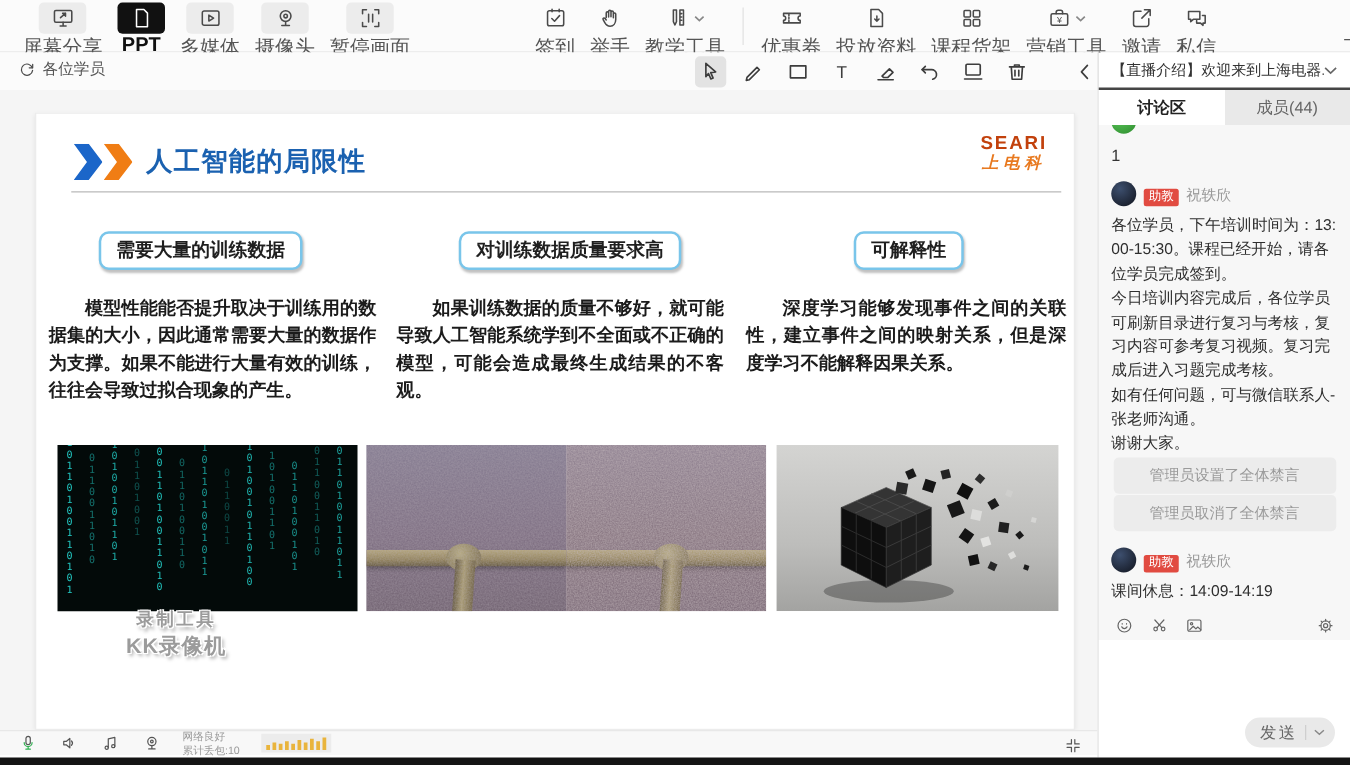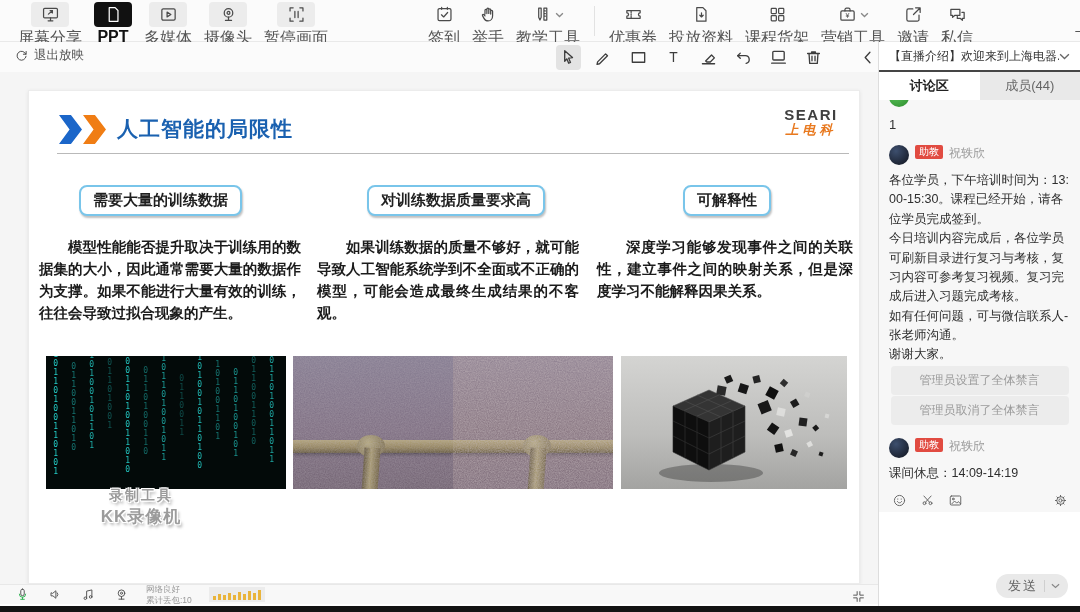--- a/index.html
+++ b/index.html
@@ -35,21 +35,21 @@
   
   .slide{position:absolute;left:28px;top:48px;width:832px;height:494px;background:#fff;
          border:1px solid #ececec;box-shadow:0 1px 4px rgba(0,0,0,.08);}
   .chev{position:absolute;width:23px;height:29px;
         clip-path:polygon(0 0,52% 0,100% 50%,52% 100%,0 100%,46% 50%);}
   .chev.blue{left:30px;top:24px;background:#1b66c9;}
   .chev.orange{left:54px;top:24px;background:#f07d14;}
   .slide-title{position:absolute;left:88px;top:24px;font-size:21px;font-weight:700;color:#1a61b0;letter-spacing:1px;}
   .title-line{position:absolute;left:28px;top:62px;width:792px;height:1px;background:#b9b9b9;}
   .logo{position:absolute;left:742px;top:16px;width:80px;text-align:center;line-height:1.05;}
-  .logo .l1{font-size:15px;font-weight:800;color:#404040;letter-spacing:1.5px;}
+  .logo .l1{font-size:15px;font-weight:800;color:#c2410c;letter-spacing:1.5px;}
   .logo .l2{font-family:"Liberation Serif","DejaVu Serif",serif;font-style:italic;font-size:13px;
             font-weight:700;color:#e8791f;letter-spacing:4px;}
   .tagbox{position:absolute;top:94px;border:2px solid #79c5ea;border-radius:8px;background:#fff;
           padding:4px 12px;font-size:15px;font-weight:700;color:#1f1f1f;box-shadow:1px 2px 2px rgba(0,0,0,.25);white-space:nowrap;}
   .tb1{left:50px;} .tb2{left:338px;} .tb3{left:654px;}
   .pcol{position:absolute;top:145px;width:262px;font-size:14.5px;font-weight:600;color:#1b1b1b;
         line-height:1.52;text-align:justify;text-indent:2em;}
   .pc1{left:10px;} .pc2{left:288px;} .pc3{left:568px;width:256px;}
 
   .simg{position:absolute;top:265px;height:133px;overflow:hidden;}
@@ -94,21 +94,21 @@
   .sb-tab{flex:1;display:flex;align-items:center;justify-content:center;font-size:13px;cursor:pointer;}
   .sb-tab.on{background:#fff;color:#222;font-weight:700;}
   .sb-tab.off{background:#e9e9e9;color:#666;}
   .sb-chat{flex:1;background:#f7f7f7;padding:8px 10px 0 10px;overflow:hidden;position:relative;}
   .avatar{width:20px;height:20px;border-radius:50%;flex:0 0 auto;}
   .avatar.dark{background:radial-gradient(circle at 35% 30%,#3d4f6e,#10131c);}
   .avatar.green{background:radial-gradient(circle at 35% 30%,#5cc95c,#2d8a2d);}
   .avatar.cut{position:absolute;left:10px;top:-13px;}
   .msg-first-text{font-size:13px;color:#333;margin-top:9px;}
   .msg{margin-top:13px;}
-  .msg-head{display:flex;align-items:flex-start;gap:6px;}
+  .msg-head{display:flex;align-items:flex-end;gap:6px;}
   .badge{background:#e14b41;color:#fff;font-size:10px;padding:1px 4px;border-radius:2px;line-height:1.2;}
   .uname{color:#9a9a9a;font-size:12px;}
   .msg-body{white-space:pre-wrap;font-size:12.5px;line-height:1.55;color:#2e2e2e;margin-top:6px;word-break:break-all;}
   .sysmsg{width:178px;margin:1px auto 0 auto;background:#ececec;color:#9a9a9a;font-size:12px;
           text-align:center;padding:6px 0;border-radius:4px;}
   .sb-tools{height:24px;background:#f7f7f7;display:flex;align-items:center;gap:12px;padding:0 12px;}
   .sb-tools .sicon svg path,.sb-tools .sicon svg circle,.sb-tools .sicon svg rect{stroke:#666;fill:none;stroke-width:1.3;stroke-linecap:round;stroke-linejoin:round;}
   .sb-tools .spacer{flex:1;}
   .sb-input{height:62px;background:#fff;cursor:text;}
   .sb-send{height:32px;background:#fff;display:flex;justify-content:flex-end;padding-right:12px;}
@@ -284,21 +284,21 @@
   </div>
 
   <div class="canvas">
     <div class="row2bg"></div>
 
     <div class="exitbtn">
       <svg class="oicon" style="width:15px;height:15px;" viewBox="0 0 20 20">
           <path d="M15.8 8.3A6 6 0 1016.1 11"></path>
           <path d="M16.2 4.6v3.7h-3.7"></path>
         </svg>
-      <span>退出放映</span>
+      <span>各位学员</span>
     </div>
 
     <div class="painttools">
       <span class="ptool active">
         <svg viewBox="0 0 20 20">
             <path d="M6 2.8l8.2 7.2-4.1.6 2 4.6-1.9.8-2-4.6L6 14z" fill="#fff"></path>
           </svg>
       </span>
       <span class="ptool">
         <svg viewBox="0 0 20 20">

